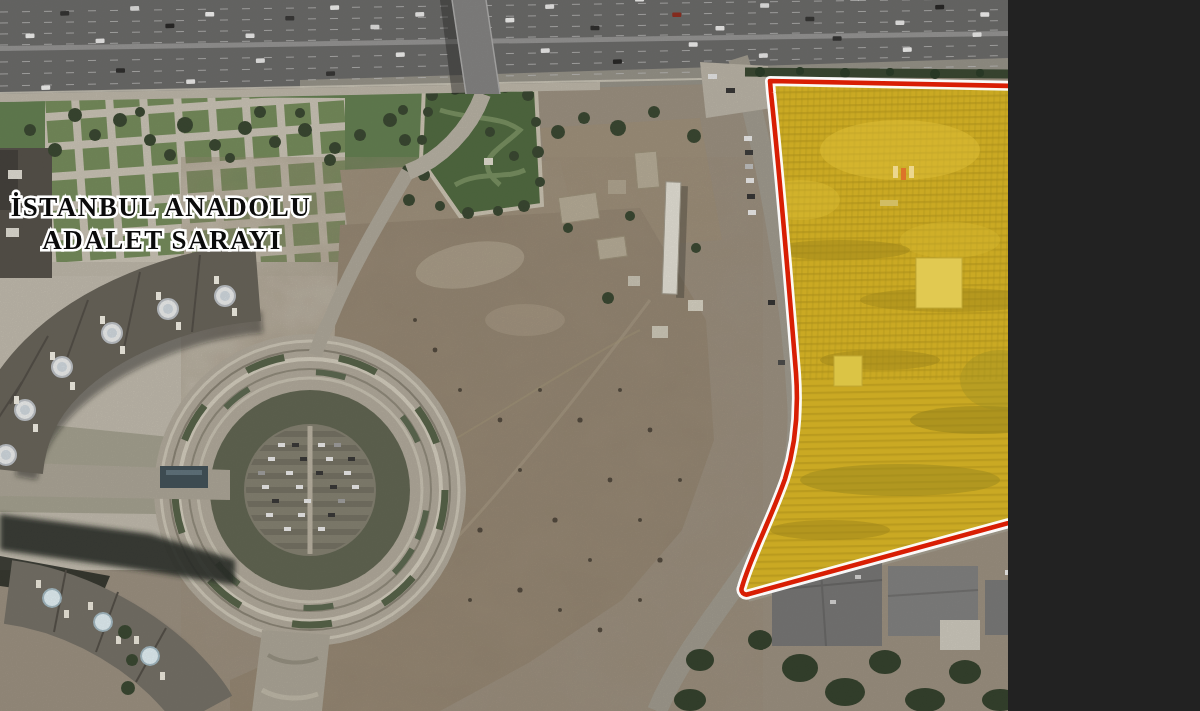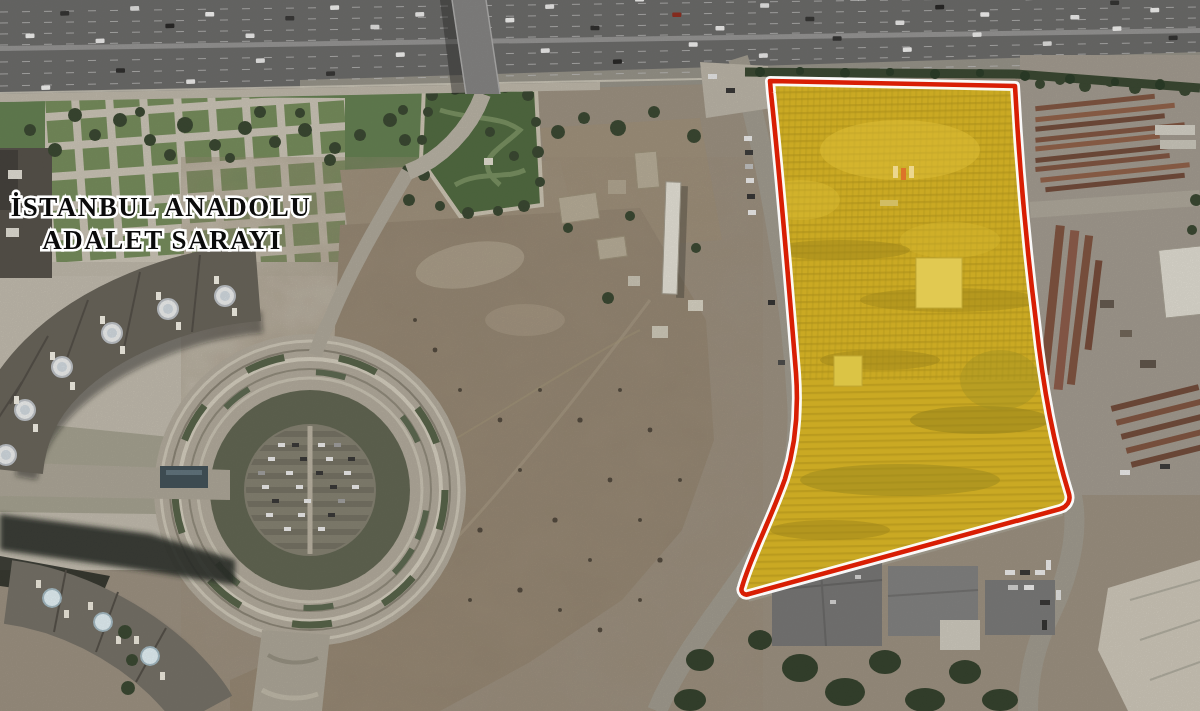--- a/index.html
+++ b/index.html
@@ -1,16 +1,16 @@
 <!DOCTYPE html>
 <html><head>
 <meta charset="utf-8">
 <style>
   html,body{margin:0;padding:0;background:#222;}
-  .stage{position:relative;width:1200px;height:711px;overflow:hidden;background:#14b8a6;
+  .stage{position:relative;width:1008px;height:711px;overflow:hidden;background:#14b8a6;
          font-family:"Liberation Sans",sans-serif;}
   .stage svg{position:absolute;left:0;top:0;display:block;}
   text.map-label{font-family:"Liberation Serif",serif;font-weight:700;font-size:27px;
     letter-spacing:1.5px;fill:#0b0b0b;stroke:#ffffff;stroke-width:5px;paint-order:stroke;
     text-anchor:middle;}
 </style>
 </head>
 <body>
 
 <div class="stage">

